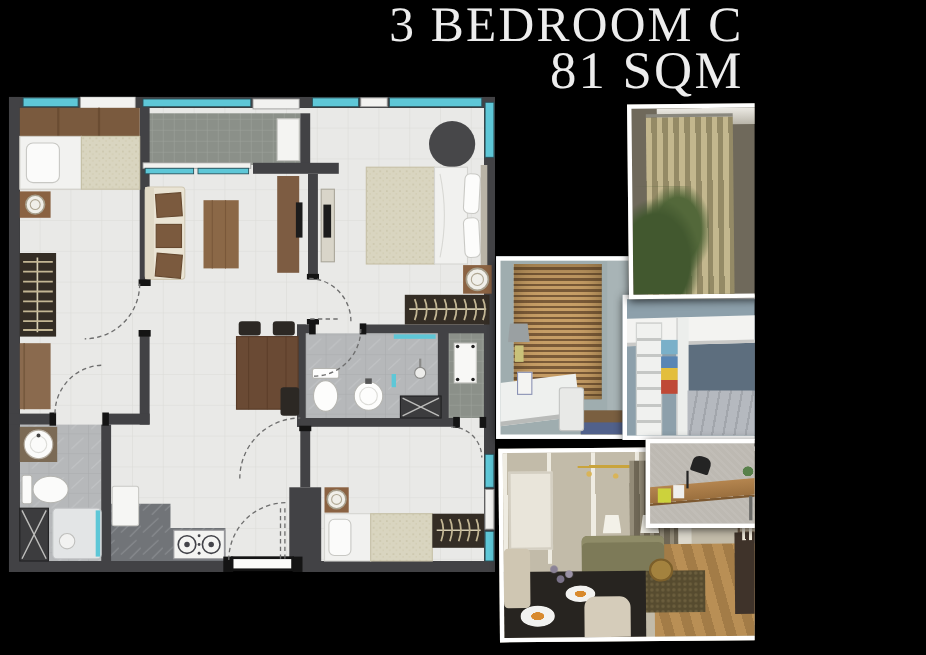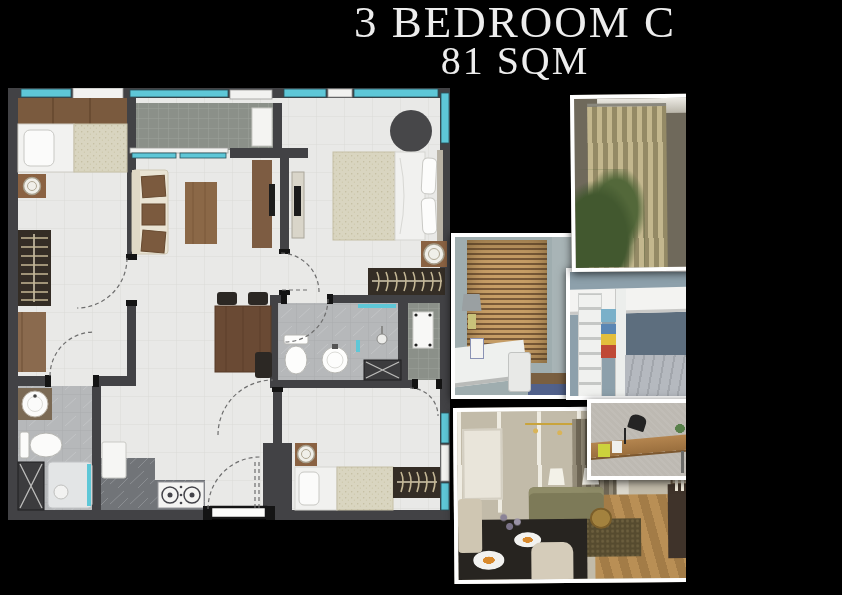--- a/index.html
+++ b/index.html
@@ -7,21 +7,21 @@
     --wall:#424245; --floor:#e9e9e7; --grid:#dadad7; --teal:#5ec7d7;
     --wood:#8a6a4e; --marble:#b6b8ba; --dark:#342d25;
   }
   html,body{margin:0;padding:0;background:var(--bg);}
   .canvas{position:relative;width:686px;height:595px;background:var(--bg);overflow:hidden;
           font-family:"Liberation Sans",sans-serif;}
   
   .title{position:absolute;top:2px;right:10px;text-align:right;color:var(--title);
          font-family:"Liberation Serif",serif;line-height:.92;letter-spacing:2px;}
   .title .l1{font-size:45px;}
-  .title .l2{font-size:40px;text-align:center;}
+  .title .l2{font-size:48px;}
   
   .plan{position:absolute;left:8px;top:88px;}
   .plan .w{fill:var(--wall);}
   .plan .jamb{fill:#141414;}
   .plan .arc{fill:none;stroke:#6e6e6e;stroke-width:1.2;stroke-dasharray:4 3;}
   .plan .teal{fill:var(--teal);stroke:#27525b;stroke-width:.8;}
   .plan .sill{fill:#f2f2f0;stroke:#9c9c9a;stroke-width:.8;}
   .plan .wht{fill:#f4f4f2;stroke:#c9c9c5;stroke-width:1;}
   .plan .ring{fill:#f0efe9;stroke:#a79f8c;stroke-width:1.5;}
   

